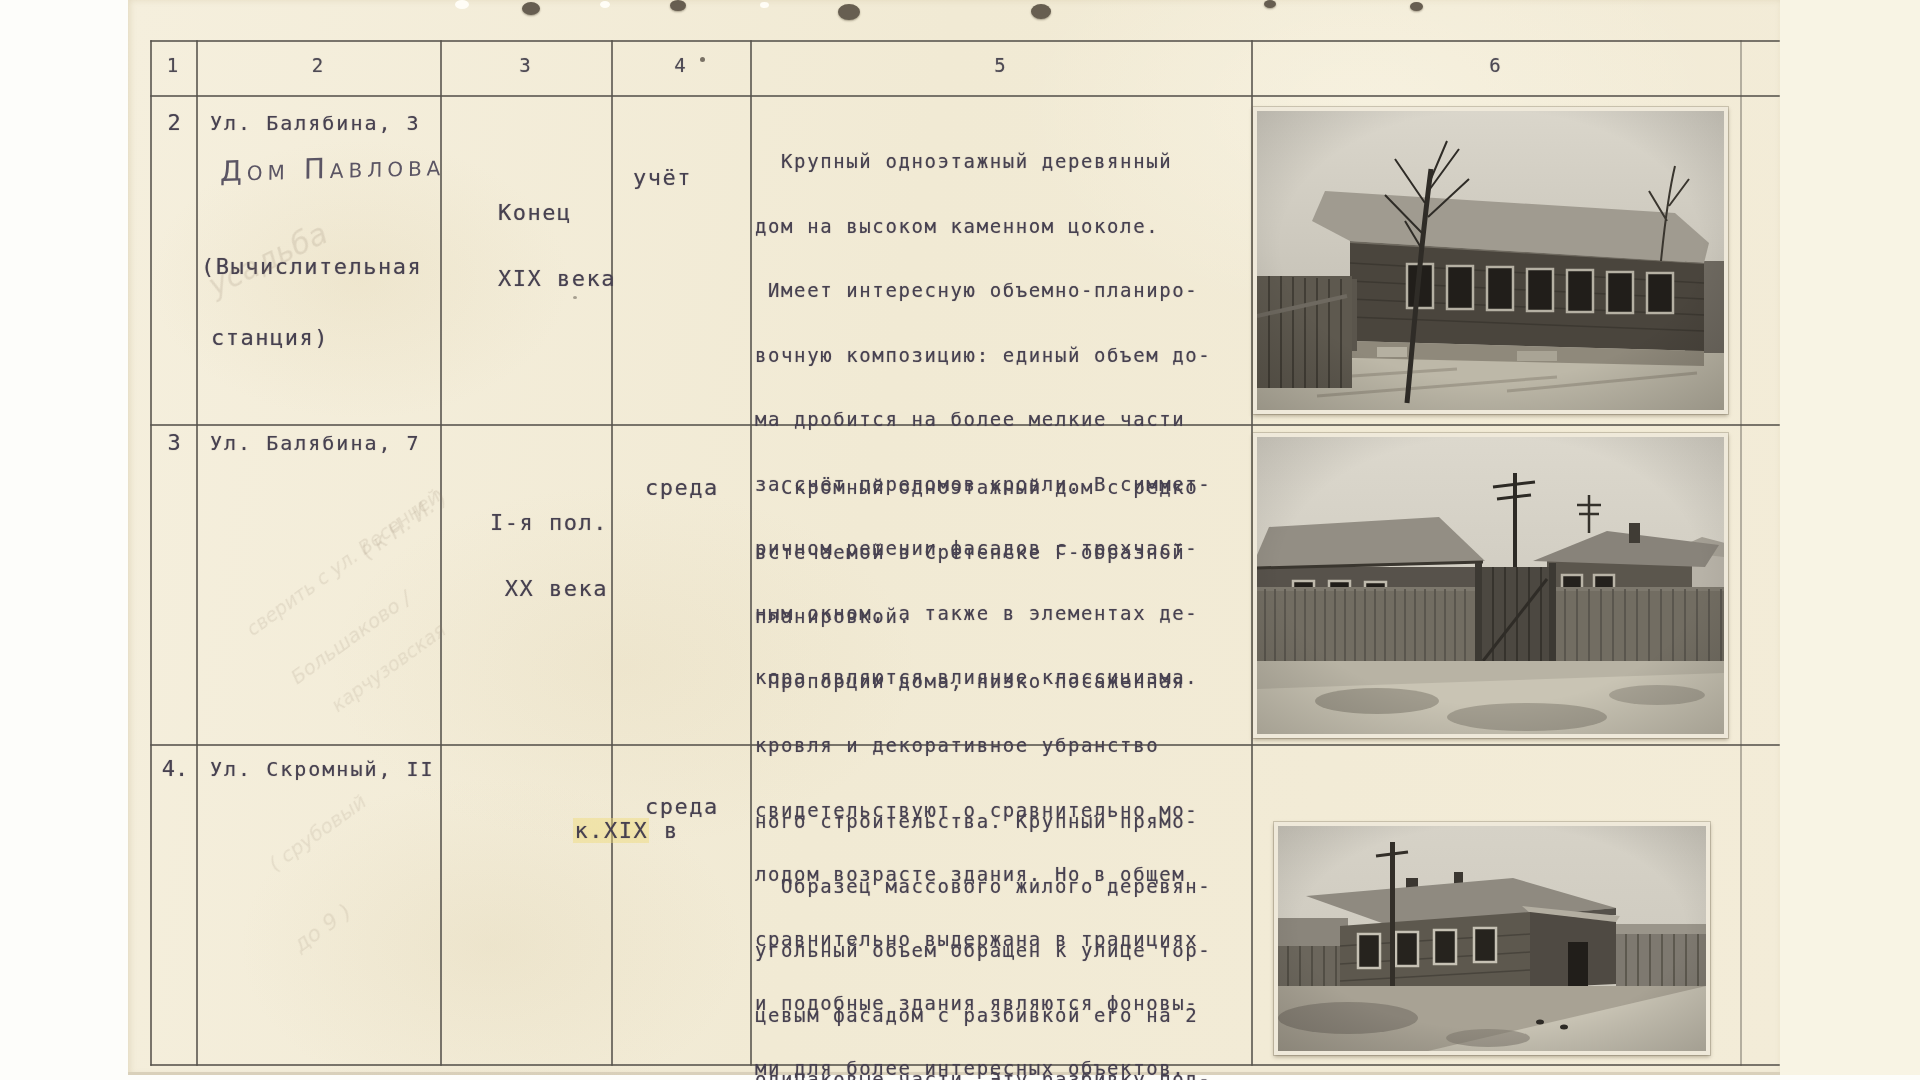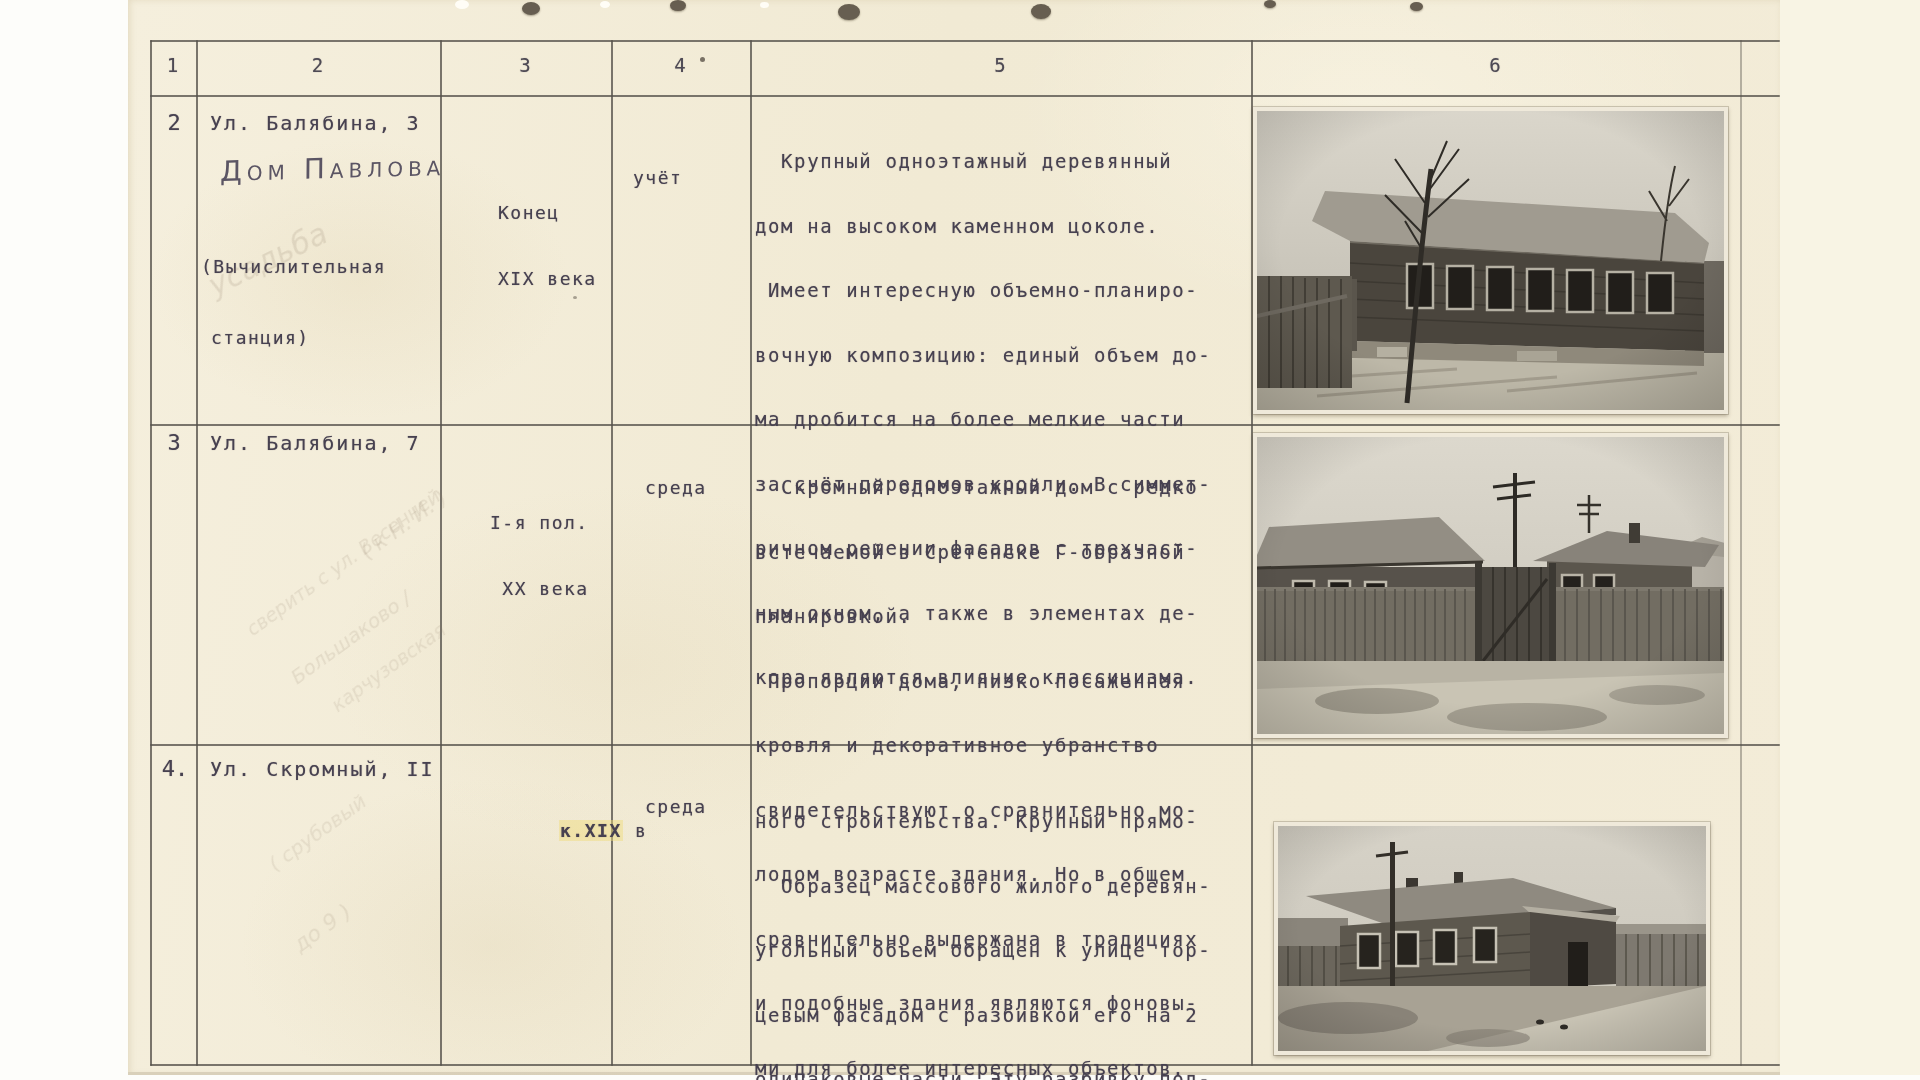--- a/index.html
+++ b/index.html
@@ -15,28 +15,28 @@
       radial-gradient(420px 260px at 30% 62%,rgba(214,198,156,.16),transparent 70%),
       radial-gradient(360px 240px at 22% 88%,rgba(210,194,152,.18),transparent 70%),
       radial-gradient(500px 300px at 75% 10%,rgba(255,252,240,.35),transparent 70%);}
   .hline,.vline{position:absolute;background:#56524b;opacity:.78;border-radius:2px;}
   .hline{height:2px;}
   .vline{width:2px;}
   .tw{position:absolute;color:#474150;text-shadow:0 0 1px rgba(71,65,80,.5);white-space:pre;}
   .hdrnum{font-size:19px;text-align:center;letter-spacing:1px;color:#4e4a54;}
   .rownum{font-size:22px;text-align:center;}
   .addr{font-size:20px;letter-spacing:2px;}
-  .small{font-size:18px;letter-spacing:1.5px;line-height:23.5px;}
+  .small{font-size:22px;letter-spacing:1.5px;line-height:23.5px;}
   .desc{font-size:19px;letter-spacing:1.6px;line-height:21.5px;}
   .desc div{white-space:pre;}
   .handname{position:absolute;font-family:"DejaVu Sans",sans-serif;font-variant:small-caps;
     font-size:28px;letter-spacing:5px;color:#5b5564;transform:rotate(-1.5deg) skewX(-2deg);white-space:pre;}
   .scribble{position:absolute;font-family:"DejaVu Sans",sans-serif;font-style:italic;
     color:#8d7a66;transform-origin:left bottom;white-space:pre;filter:blur(.4px);}
-  .hl-date{background:rgba(240,220,120,.45);font-weight:bold;padding:0 1px;}
+  .hl-date{background:rgba(240,220,120,.45);font-weight:normal;padding:0 1px;}
   .hole{position:absolute;background:#4f463a;border-radius:50%;opacity:.85;box-shadow:0 1px 2px rgba(60,50,30,.5);}
   .chip{position:absolute;background:#fffef8;border-radius:50%;opacity:.95;}
   .speck{position:absolute;background:#5a5248;border-radius:50%;opacity:.8;}
   .photo{position:absolute;background:#efe9da;padding:4px;
     box-shadow:0 2px 4px rgba(80,68,44,.4),0 0 0 1px rgba(120,110,88,.3);}
   .photo svg{display:block;}
 </style>
 </head>
 <body>
 

